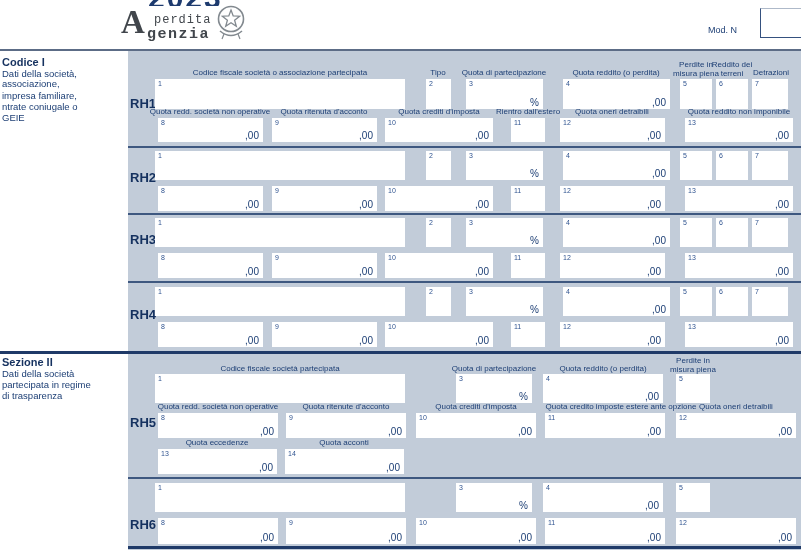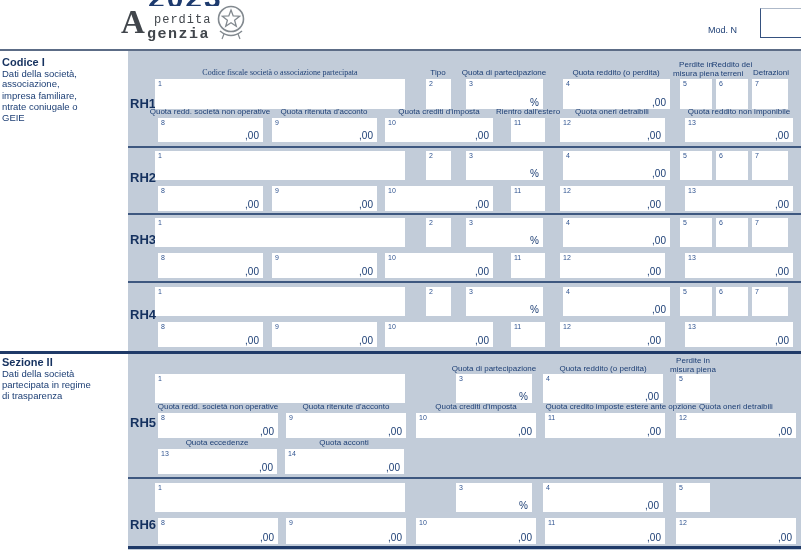--- a/index.html
+++ b/index.html
@@ -341,33 +341,34 @@
         <span class="suf">,00</span>
       </div>
       <div class="box" style="left: 545px; top: 518px; width: 120px; height: 26px;">
         <span class="num">11</span>
         <span class="suf">,00</span>
       </div>
       <div class="box" style="left: 676px; top: 518px; width: 120px; height: 26px;">
         <span class="num">12</span>
         <span class="suf">,00</span>
       </div>
-      <div class="flabel" style="left: 165px; top: 69px; width: 230px; font-family: Liberation Serif, serif;">Codice fiscale società o associazione partecipata</div>
+      <div class="flabel" style="left: 165px; top: 69px; width: 230px;">Codice fiscale società o associazione partecipata</div>
       <div class="flabel" style="left: 418px; top: 69px; width: 40px;">Tipo</div>
       <div class="flabel" style="left: 439px; top: 69px; width: 130px;">Quota di partecipazione</div>
       <div class="flabel" style="left: 546px; top: 69px; width: 140px;">Quota reddito (o perdita)</div>
       <div class="flabel" style="left: 667px; top: 61px; width: 58px;">Perdite in misura piena</div>
       <div class="flabel" style="left: 706px; top: 61px; width: 52px;">Reddito dei terreni</div>
       <div class="flabel" style="left: 741px; top: 69px; width: 60px;">Detrazioni</div>
       <div class="flabel" style="left: 135px; top: 108px; width: 150px;">Quota redd. società non operative</div>
       <div class="flabel" style="left: 259px; top: 108px; width: 130px;">Quota ritenuta d'acconto</div>
       <div class="flabel" style="left: 379px; top: 108px; width: 120px;">Quota crediti d'imposta</div>
       <div class="flabel" style="left: 483px; top: 108px; width: 90px;">Rientro dall'estero</div>
       <div class="flabel" style="left: 552px; top: 108px; width: 120px;">Quota oneri detraibili</div>
       <div class="flabel" style="left: 669px; top: 108px; width: 140px;">Quota reddito non imponibile</div>
+      <div class="flabel" style="left: 165px; top: 365px; width: 230px;">Codice fiscale società partecipata</div>
       <div class="flabel" style="left: 429px; top: 365px; width: 130px;">Quota di partecipazione</div>
       <div class="flabel" style="left: 533px; top: 365px; width: 140px;">Quota reddito (o perdita)</div>
       <div class="flabel" style="left: 664px; top: 357px; width: 58px;">Perdite in misura piena</div>
       <div class="flabel" style="left: 138px; top: 403px; width: 160px;">Quota redd. società non operative</div>
       <div class="flabel" style="left: 271px; top: 403px; width: 150px;">Quota ritenute d'acconto</div>
       <div class="flabel" style="left: 406px; top: 403px; width: 140px;">Quota crediti d'imposta</div>
       <div class="flabel" style="left: 515px; top: 403px; width: 180px; margin-left: 16px;">Quota credito imposte estere ante opzione</div>
       <div class="flabel" style="left: 666px; top: 403px; width: 140px;">Quota oneri detraibili</div>
       <div class="flabel" style="left: 157px; top: 439px; width: 120px;">Quota eccedenze</div>
       <div class="flabel" style="left: 284px; top: 439px; width: 120px;">Quota acconti</div>

